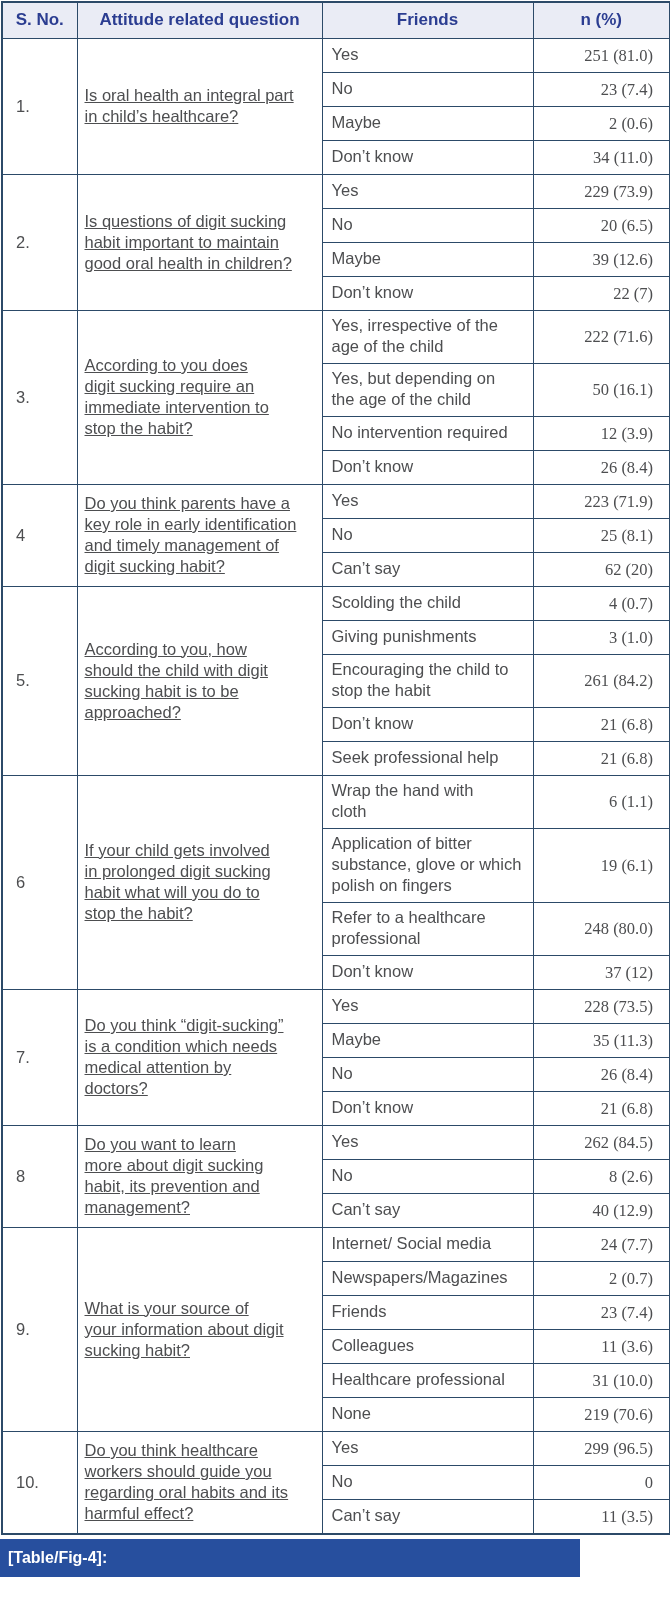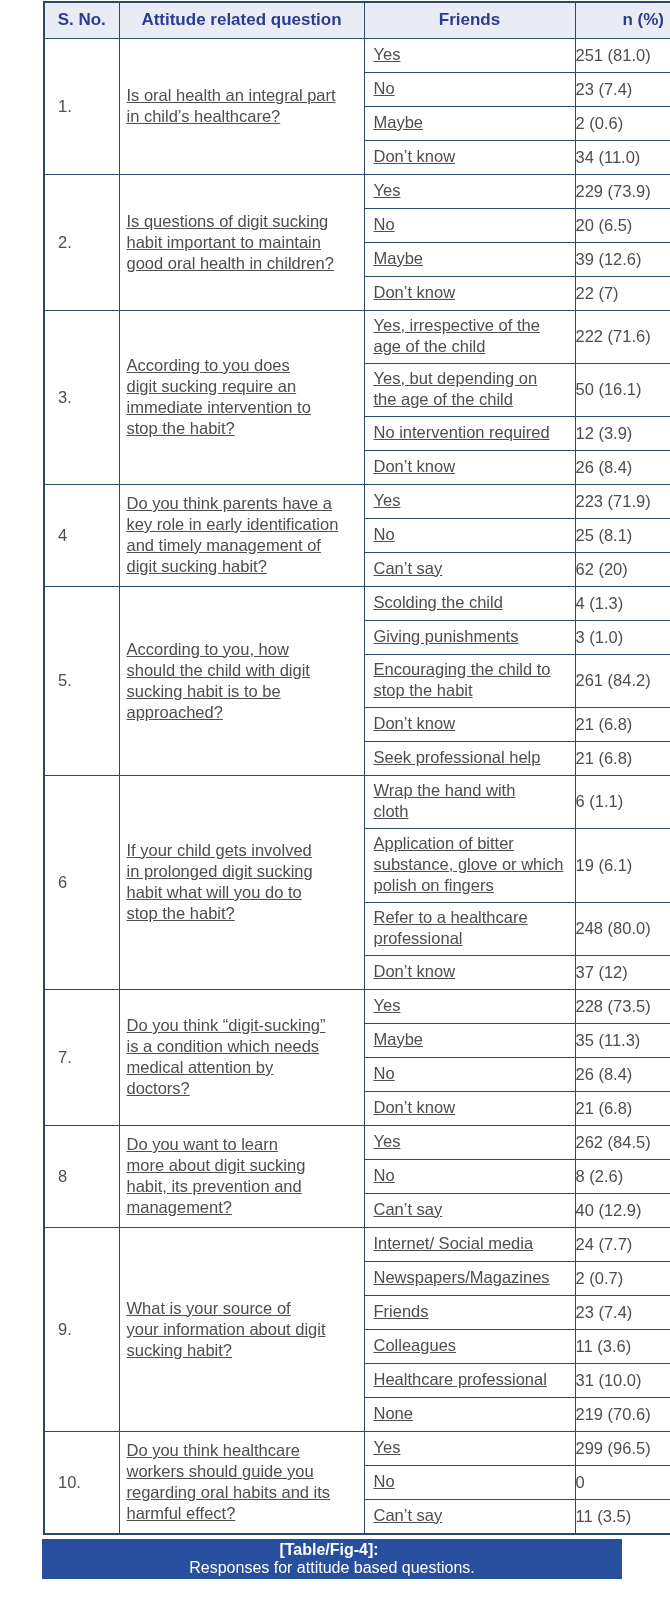--- a/index.html
+++ b/index.html
@@ -5,53 +5,52 @@
   :root{
     --header-bg:#eaecf5;
     --header-text:#2b3d91;
     --border:#2c4a68;
     --body-text:#4d4e50;
     --caption-bg:#274f9e;
     --caption-text:#ffffff;
   }
   html,body{margin:0;padding:0;background:#ffffff;}
   body{font-family:"Liberation Sans","DejaVu Sans",sans-serif;color:var(--body-text);}
-  .page{width:580px;margin-left:42px;}
+  .page{width:580px;}
   table{border-collapse:collapse;table-layout:fixed;width:668px;margin:1px 0 0 1px;
         border:2px solid var(--border);}
   th,td{border:1px solid var(--border);box-sizing:border-box;}
   thead th{
     background:var(--header-bg);
     color:var(--header-text);
     font-size:17px;
     font-weight:bold;
     height:36px;
     text-align:center;
     padding:2px 4px;
   }
   td{
     font-size:16.5px;
     line-height:21px;
     vertical-align:middle;
     background:#ffffff;
   }
   td.sno{padding:4px 4px 4px 13px;text-align:left;}
   td.question{padding:6px 6px 6px 7px;white-space:pre-line;text-decoration:underline;}
-  td.response{padding:4px 6px 6px 9px;height:34px;white-space:pre-line;text-decoration:underline;}
-  td.ncell{text-align:left;padding:6px 0;height:34px;}
+  td.response{padding:4px 6px 6px 9px;height:34px;white-space:pre-line;}
+  td.ncell{text-align:right;padding:6px 16px;height:34px;font-family:Liberation Serif, serif;}
   .caption{
     margin-top:4px;
     background:var(--caption-bg);
     color:var(--caption-text);
     min-height:34px;
     display:flex;
     align-items:center;
     padding:2px 8px;
     font-size:16px;
-    flex-direction:column;
   }
   .cap-label{font-weight:bold;margin-right:6px;white-space:nowrap;}
 </style>
 </head>
 <body>
 
 <div class="page">
   <table>
     <colgroup>
       <col style="width:75px">
@@ -147,21 +146,21 @@
           <td class="response">Can’t say</td>
           <td class="ncell">62 (20)</td>
         </tr>
         <tr>
           <td class="sno" rowspan="5">5.</td>
           <td class="question" rowspan="5">According to you, how
 should the child with digit
 sucking habit is to be
 approached?</td>
           <td class="response">Scolding the child</td>
-          <td class="ncell">4 (1.3)</td>
+          <td class="ncell">4 (0.7)</td>
         </tr>
         <tr>
           <td class="response">Giving punishments</td>
           <td class="ncell">3 (1.0)</td>
         </tr>
         <tr>
           <td class="response">Encouraging the child to
 stop the habit</td>
           <td class="ncell">261 (84.2)</td>
         </tr>
@@ -279,15 +278,14 @@
         </tr>
         <tr>
           <td class="response">Can’t say</td>
           <td class="ncell">11 (3.5)</td>
         </tr>
       </tbody>
   </table>
 
   <div class="caption">
     <span class="cap-label">[Table/Fig-4]:</span>
-    <span class="cap-text">Responses for attitude based questions.</span>
   </div>
 </div>
 
 </body></html>

